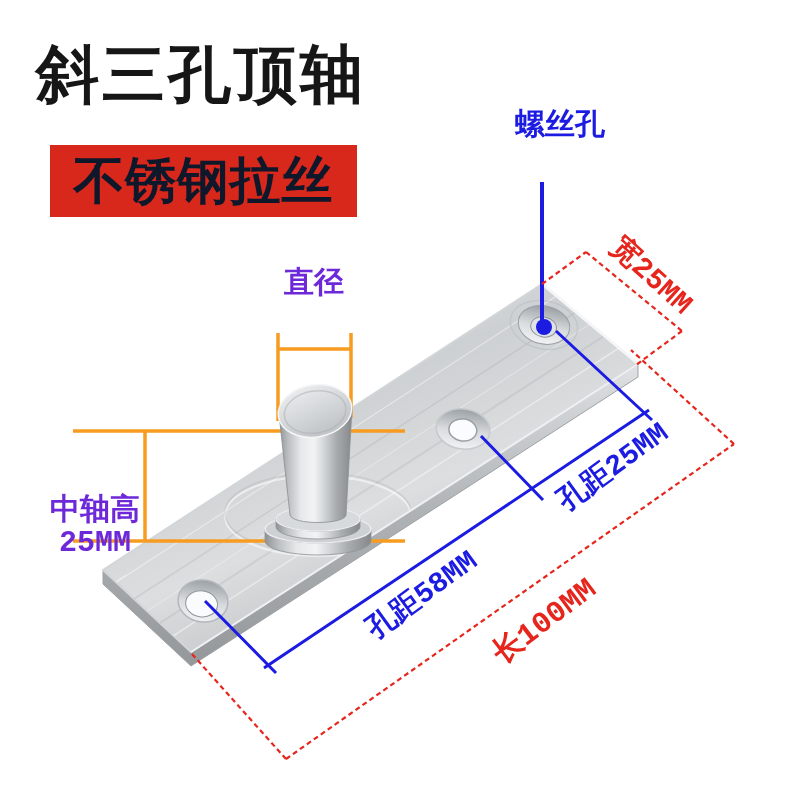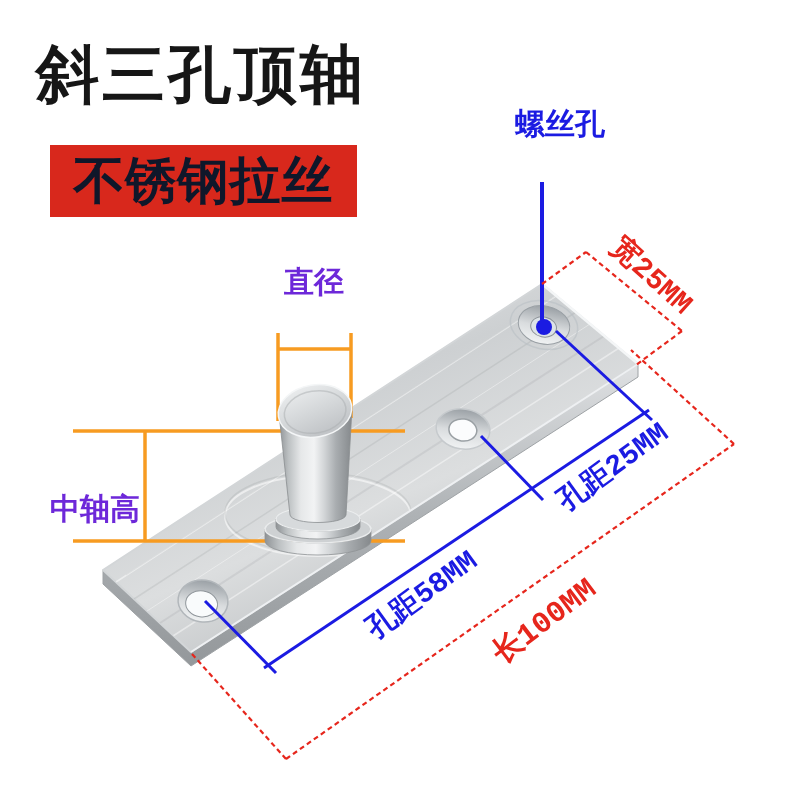--- a/index.html
+++ b/index.html
@@ -175,19 +175,20 @@
   <div class="lbl blue lbl-screw">
     <div>螺丝孔</div>
   </div>
 
   <div class="lbl orange lbl-pindia">
     <div>直径</div>
   </div>
 
   <div class="lbl orange lbl-shaft">
     <div>中轴高</div>
+    <div>25MM</div>
   </div>
 
   <div class="lbl red lbl-rot lbl-width">宽25MM</div>
   <div class="lbl blue lbl-rot lbl-spacing-small">孔距25MM</div>
   <div class="lbl blue lbl-rot lbl-spacing-large">孔距58MM</div>
   <div class="lbl red lbl-rot lbl-length">长100MM</div>
 </div>
 
 </body></html>

